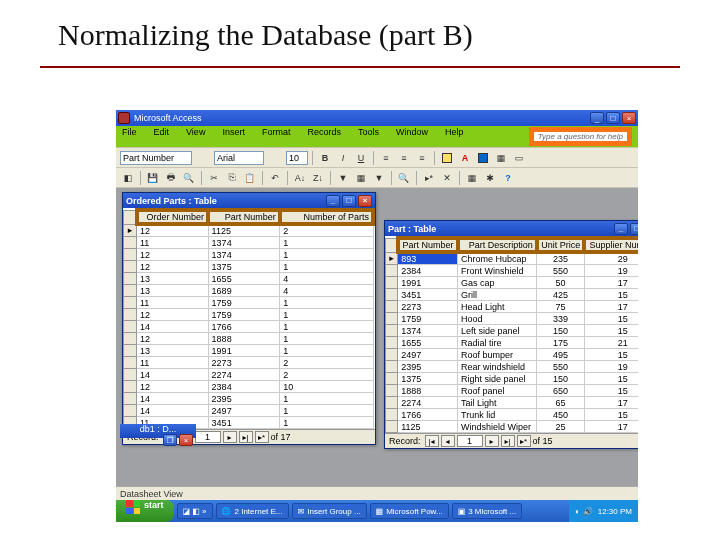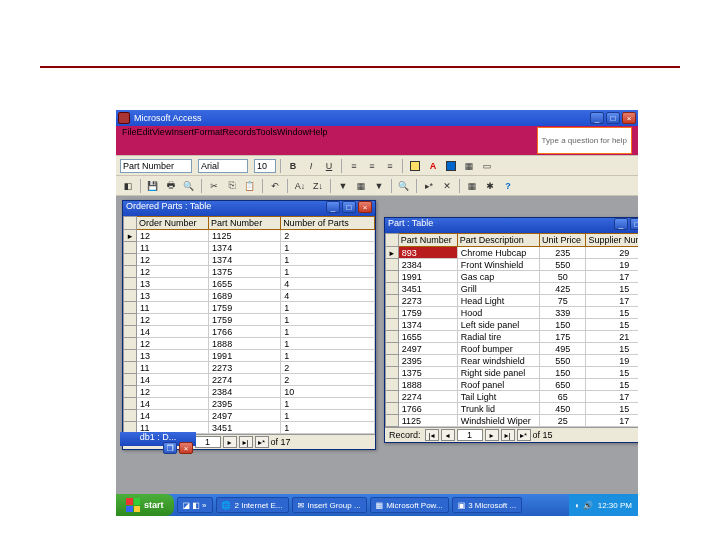--- a/index.html
+++ b/index.html
@@ -9,76 +9,77 @@
   .underline { position: absolute; left: 40px; top: 66px; width: 640px; height: 2px; background: #8b0000; }
 
   .app-wrap { position: absolute; left: 116px; top: 110px; width: 522px; height: 386px; font-family: Tahoma, Arial, sans-serif; font-size: 9px; background: #ece9d8; }
 
   .app-title { background: linear-gradient(#3a6ae0,#1f4fcf); color: #fff; height: 16px; display: flex; align-items: center; padding: 0 2px; }
   .app-title .acc-icon { width: 12px; height: 12px; background: #a33; border:1px solid #5b0000; display: inline-block; margin-right: 4px; border-radius:2px; }
   .win-btns { margin-left: auto; display: flex; gap: 2px; }
   .win-btn { width: 14px; height: 12px; background: linear-gradient(#5c8df0,#2a57c4); border: 1px solid #1a3b90; color:#fff; font-size:8px; display:flex; align-items:center; justify-content:center; border-radius:2px; }
   .win-btn.close { background: linear-gradient(#e57e6e,#c83a22); border-color:#8a2414; }
 
-  .menubar { background:#be185d; display:flex; gap:0; padding:1px 6px; color:#000; font-size:9px; border-bottom:1px solid #c9c4b2;justify-content:space-between; }
+  .menubar { background:#84cc16; display:flex; gap:17px; padding:1px 6px; color:#000; font-size:9px; border-bottom:1px solid #c9c4b2;justify-content:space-between; }
   .menubar span { cursor:default; }
-  .help-box { margin-left:auto; border:1px solid #f97316; background:#fff; color:#666; padding:8px 4px; font-size:8px; }
+  .help-box { margin-left:auto; border:5px solid #f97316; background:#fff; color:#666; padding:0 4px; font-size:8px;font-style:italic; }
 
   .toolbar { background:#ece9d8; display:flex; align-items:center; gap:2px; padding:2px 4px; border-bottom:1px solid #c9c4b2; height:20px; }
   .tb-sel { background:#fff; border:1px solid #7e9db9; font-size:9px; padding:0 2px; height:14px; display:inline-flex; align-items:center; }
-  .tb-sel.after { margin-left:4px; }
+  .tb-sel.after { margin-left:20px; }
   .tb-btn { width:16px; height:16px; display:inline-flex; align-items:center; justify-content:center; color:#333; border:1px solid transparent; border-radius:2px; }
   .tb-sep { width:1px; height:14px; background:#aaa; margin:0 2px; }
   .tb-btn.bold { font-weight:bold; }
   .tb-btn.ital { font-style:italic; }
   .tb-btn.und { text-decoration:underline; }
   .color-swatch { width:10px; height:10px; background:#d00; border:1px solid #333; }
   .color-swatch.fill { background:#ffe066; }
 
   .mdi { position:relative; background:#9fa1a4; height: calc(100% - 88px); overflow:hidden; }
 
   .childwin { position:absolute; background:#fff; border:1px solid #0a2a7a; box-shadow:1px 1px 3px rgba(0,0,0,0.3); }
-  .childwin .ctitle { background:linear-gradient(#3768dc,#1a47bf); color:#fff; height:15px; display:flex; padding:0 3px; font-size:9px; font-weight:normal; }
+  .childwin .ctitle { background:linear-gradient(#3768dc,#1a47bf); color:#fff; height:15px; display:flex; align-items:center; padding:0 3px; font-size:9px; font-weight:bold; }
   .childwin .ctitle .win-btns { margin-left:auto; }
 
   .grid { width:100%; font-size:9px; border-collapse:collapse; }
-  .grid th { background:#ece9d8; border:1px solid #a16207; font-weight:normal; color:#000; padding:0 2px; height:13px; white-space:nowrap; text-align:left; }
+  .grid th { background:#ece9d8; border:4px solid #a16207; font-weight:normal; color:#000; padding:0 2px; height:13px; white-space:nowrap; text-align:right; }
   .grid td { border:1px solid #ccc; padding:0 3px; height:12px; white-space:nowrap; }
   .grid .rowhead { background:#ece9d8; width:12px; border:1px solid #999; text-align:center; color:#000; }
-  .grid td.sel { background:#b91c1c; color:#fff; }
+  .grid td.sel { background:#1d4ed8; color:#fff; }
 
   .nav { background:#ece9d8; border-top:1px solid #999; height:15px; display:flex; align-items:center; gap:2px; padding:0 4px; font-size:9px; }
   .nav .lbl { margin-right:2px; }
   .nav .btn { width:14px; height:12px; border:1px solid #888; background:#f4f2e8; display:inline-flex; align-items:center; justify-content:center; font-size:8px; }
   .nav .cur { width:26px; height:12px; border:1px solid #888; background:#fff; text-align:center; }
 
   .mini-db { position:absolute; left:4px; top:236px; width:76px; background:linear-gradient(#3768dc,#1a47bf); color:#fff; font-size:9px; height:14px; display:flex; align-items:center; padding:0 3px;flex-direction:column; }
   .mini-db .win-btns { margin-left:auto; }
 
   .statusbar { background:#ece9d8; border-top:1px solid #aaa; height:14px; font-size:9px; color:#333; padding:0 4px; display:flex; align-items:center; }
 
   .taskbar { height:22px; background:linear-gradient(#3a7ee1,#245ec1); display:flex; align-items:center; font-size:9px; color:#fff; }
-  .start { background:linear-gradient(#4caf3a,#2e8b1f); height:22px; display:flex; align-items:center; padding:0 10px; font-weight:bold; border-radius:0 8px 8px 0; }
+  .start { background:linear-gradient(#4caf3a,#2e8b1f); height:22px; display:flex; padding:0 10px; font-weight:bold; border-radius:0 8px 8px 0; }
   .start .flag { width:14px; height:14px; margin-right:4px; display:inline-grid; grid-template-columns:1fr 1fr; grid-template-rows:1fr 1fr; gap:1px; }
   .flag span:nth-child(1){background:#e33;} .flag span:nth-child(2){background:#3c3;} .flag span:nth-child(3){background:#36f;} .flag span:nth-child(4){background:#fc3;}
   .task { background:#2d66cf; border:1px solid #1a4aa8; border-radius:2px; height:16px; margin-left:3px; padding:0 5px; display:flex; align-items:center; gap:3px; font-size:8px; }
   .tray { margin-left:auto; background:#1a8fe0; height:22px; display:flex; align-items:center; padding:0 6px; gap:4px; font-size:8px; }
 
   
   .win1 { left:6px; top:4px; width:254px; }
   .win1 th.c1{width:66px;} .win1 th.c2{width:66px;} .win1 th.c3{width:86px;}
   .win1 td.c3{text-align:left;}
-  .win2 { left:268px; top:21px; width:280px; }
+  .win2 { left:268px; top:32px; width:280px; }
   .win2 th.c1{width:54px;} .win2 th.c2{width:78px;margin-top:32px;} .win2 th.c3{width:42px;} .win2 th.c4{width:64px;}
   .win2 td.c3,.win2 td.c4 { text-align:center; }
 </style>
 </head>
 <body>
 
 <div class="slide">
+  <div class="title">Normalizing the Database (part B)</div>
   <div class="underline"></div>
 
   <div class="app-wrap">
 
     <div class="app-title">
       <span class="acc-icon"></span>
       <span>Microsoft Access</span>
       <div class="win-btns">
         <div class="win-btn">_</div>
         <div class="win-btn">□</div>
@@ -433,20 +434,23 @@
 
       <div class="mini-db">
         <span>db1 : D...</span>
         <div class="win-btns">
           <div class="win-btn">❐</div>
           <div class="win-btn close">×</div>
         </div>
       </div>
     </div>
 
+    <div class="statusbar">
+      <span>Datasheet View</span>
+    </div>
 
     <div class="taskbar">
       <div class="start">
         <span class="flag">
             <span></span>
             <span></span>
             <span></span>
             <span></span>
           </span>
         <span>start</span>

